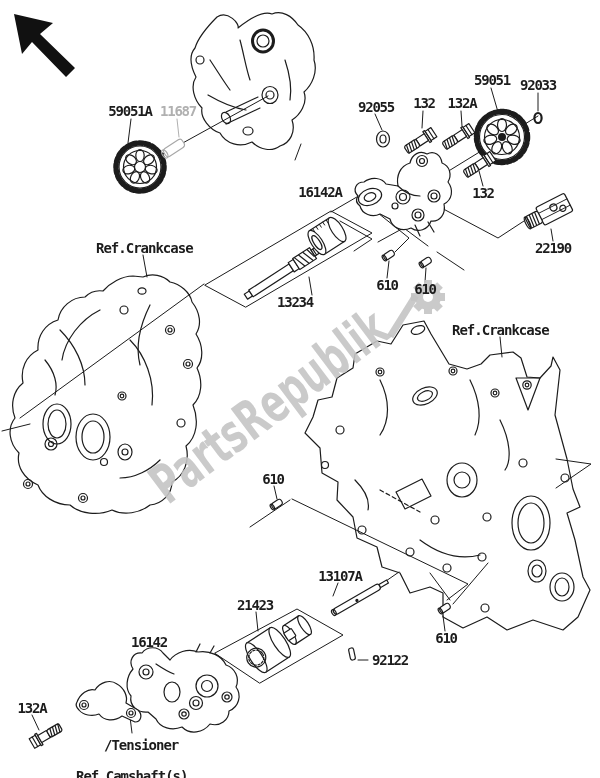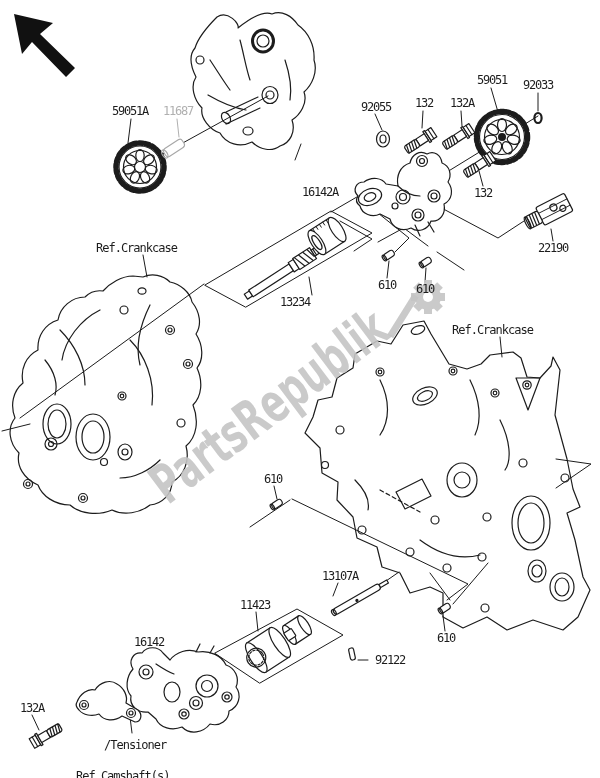--- a/index.html
+++ b/index.html
@@ -1,20 +1,20 @@
 <!DOCTYPE html>
 <html><head>
 <meta charset="utf-8">
 <style>
   html,body{margin:0;padding:0;background:#ffffff;}
   #stage{position:relative;width:600px;height:778px;background:#ffffff;overflow:hidden;
          font-family:"DejaVu Sans Mono", monospace;}
   #art{position:absolute;left:0;top:0;z-index:1;}
-  .lbl{position:absolute;z-index:10;font-size:12px;letter-spacing:-1.2px;color:#1c1c1c;
-       white-space:nowrap;transform:translate(-50%,-50%);line-height:1;}
+  .lbl{position:absolute;z-index:10;font-size:14px;letter-spacing:-1.2px;color:#1c1c1c;
+       white-space:nowrap;transform:translate(-50%,-50%);line-height:1;font-weight:bold;}
   .lbl-left{transform:translateY(-50%);}
   .lbl-gray{color:#b0b0b0;}
   #watermark{position:absolute;z-index:5;left:269px;top:406px;white-space:nowrap;
 
              font-family:"DejaVu Sans", sans-serif;font-weight:bold;font-size:54px;
              color:#c5c5c5;opacity:0.9;
              transform:translate(-50%,-50%) rotate(-37deg) scaleX(0.66);}
 </style>
 </head>
 <body>
@@ -413,21 +413,21 @@
 <div class="lbl" style="left:492px;top:80px">59051</div>
 <div class="lbl" style="left:538px;top:85px">92033</div>
 <div class="lbl" style="left:320px;top:192px">16142A</div>
 <div class="lbl" style="left:483px;top:193px">132</div>
 <div class="lbl" style="left:553px;top:248px">22190</div>
 <div class="lbl" style="left:295px;top:302px">13234</div>
 <div class="lbl" style="left:387px;top:285px">610</div>
 <div class="lbl" style="left:425px;top:289px">610</div>
 <div class="lbl" style="left:273px;top:479px">610</div>
 <div class="lbl" style="left:340px;top:576px">13107A</div>
-<div class="lbl" style="left:255px;top:605px">11423</div>
+<div class="lbl" style="left:255px;top:605px">21423</div>
 <div class="lbl" style="left:149px;top:642px">16142</div>
 <div class="lbl" style="left:390px;top:660px">92122</div>
 <div class="lbl" style="left:446px;top:638px">610</div>
 <div class="lbl" style="left:32px;top:708px">132A</div>
 
 <div class="lbl lbl-left" style="left:96px;top:248px;letter-spacing:-1px">Ref.Crankcase</div>
 <div class="lbl lbl-left" style="left:452px;top:330px;letter-spacing:-1px">Ref.Crankcase</div>
 <div class="lbl lbl-left" style="left:76px;top:776px;letter-spacing:-1px">Ref.Camshaft(s)</div>
 <div class="lbl lbl-left" style="left:104px;top:745px;letter-spacing:-1px">/Tensioner</div>
 

